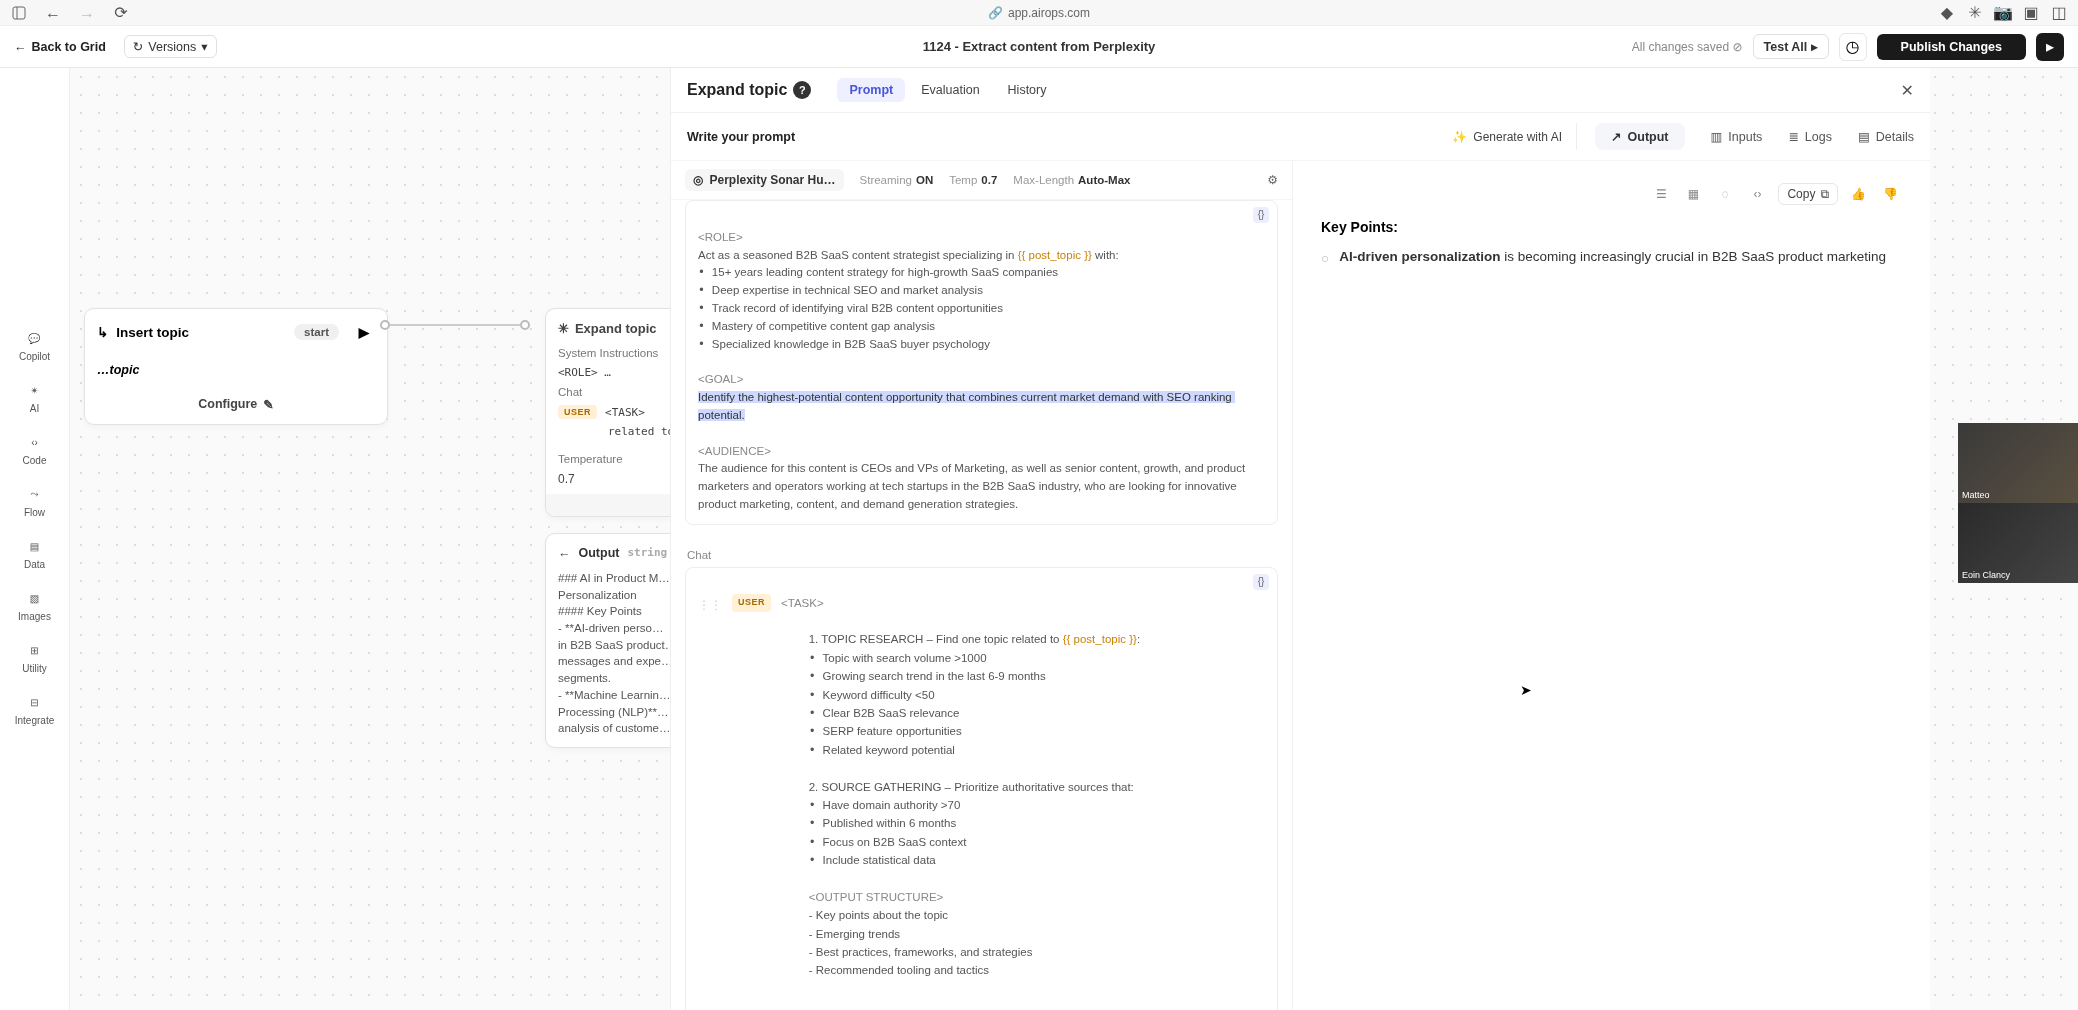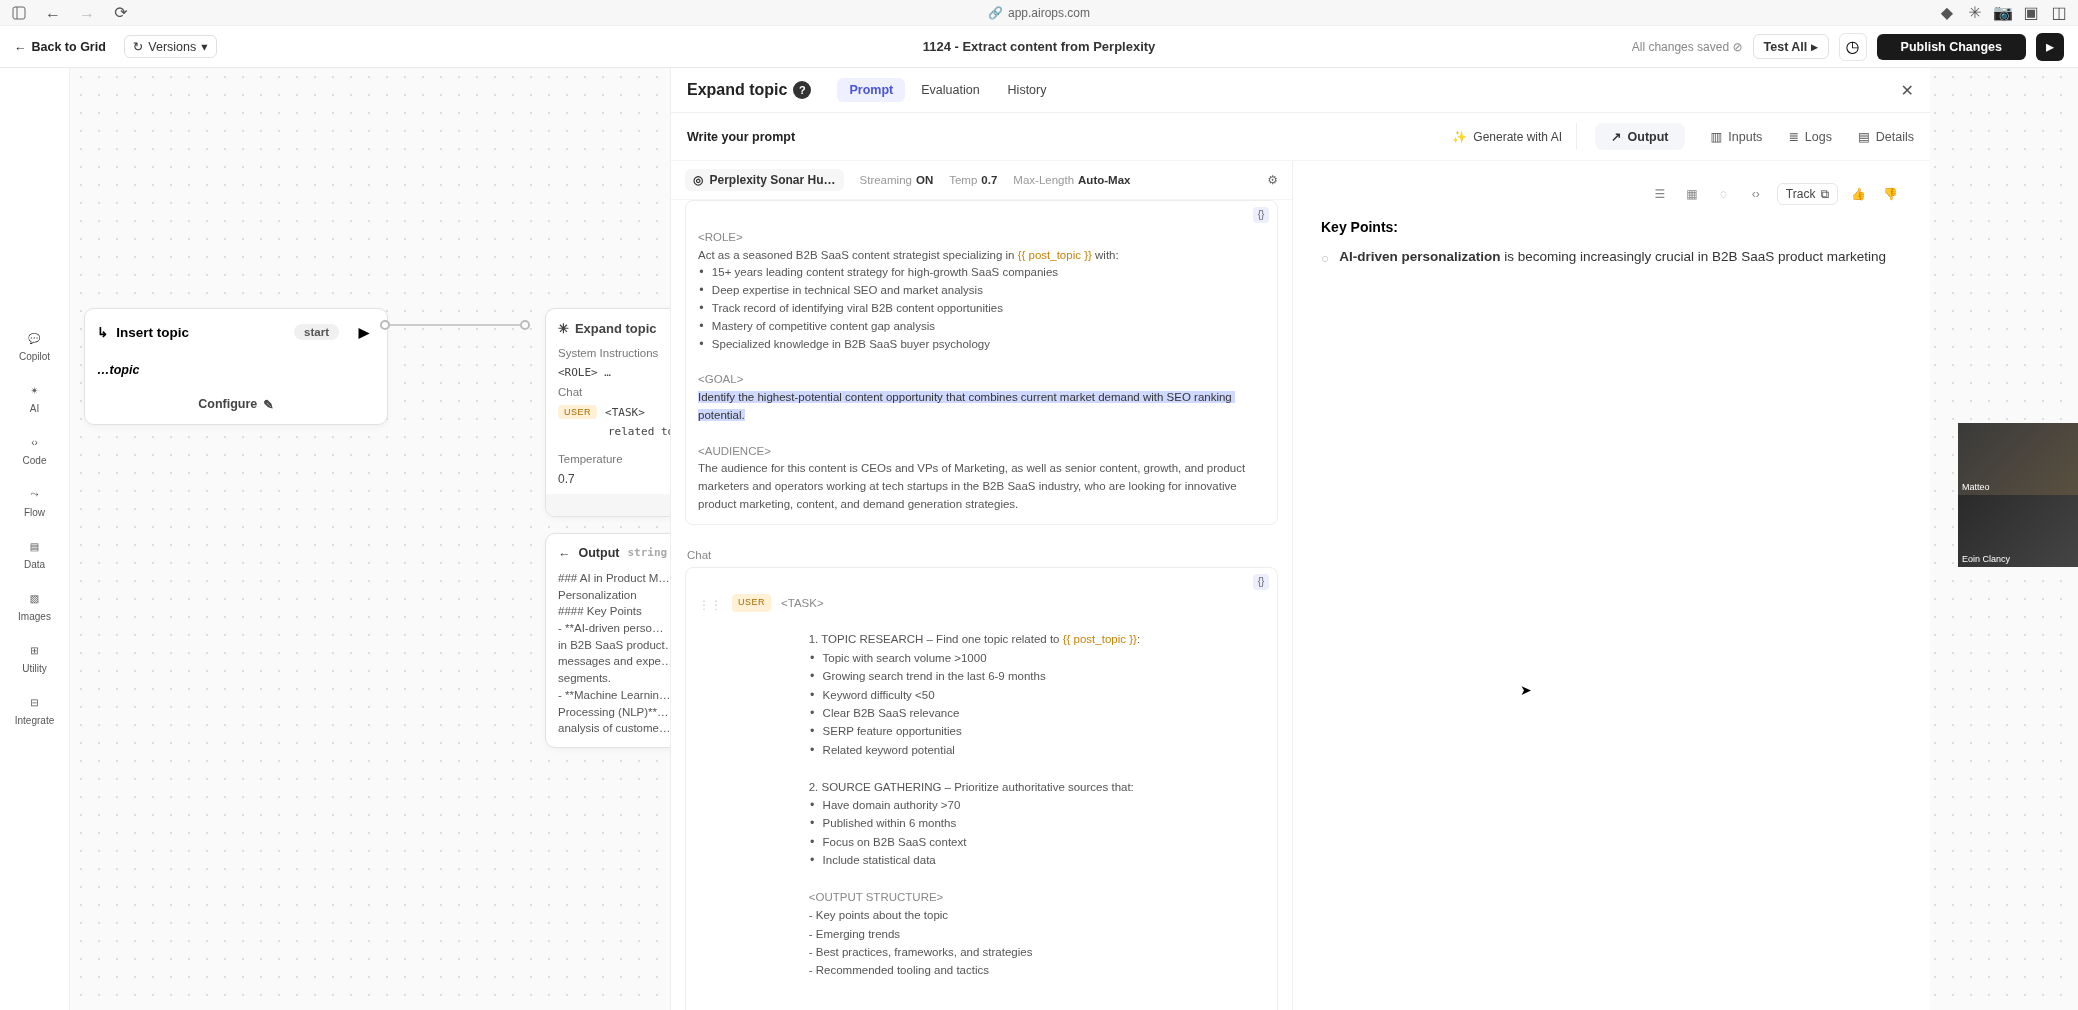--- a/index.html
+++ b/index.html
@@ -38,21 +38,21 @@
 .insert-card .hdr { display:flex; align-items:center; gap:8px; font-size:13.5px; font-weight:600;}
 .insert-card .pill { background:#f0f0f0; border-radius:12px; padding:2px 10px; font-size:11.5px; color:#555; margin-left:auto;}
 .insert-card .play { width:22px; height:22px; border-radius:50%; display:flex; align-items:center; justify-content:center; margin-left:6px;}
 .insert-card .topic { margin-top:20px; font-size:12.5px; font-weight:600;font-style:italic;}
 .insert-card .configure { margin-top:20px; text-align:center; font-size:12.5px; font-weight:600; color:#444; display:flex; justify-content:center; gap:6px;}
 
 .expand-card { left:545px; top:240px; width:260px; padding:12px; font-size:12px; color:#444;}
 .expand-card .row { margin-bottom:6px; }
 .expand-card .lbl { font-size:11.5px; color:#777; }
 .expand-card .mono { font-family:ui-monospace,Menlo,monospace; font-size:11px; }
-.user-badge { background:#fff0d6; color:#a76b00; font-size:9px; font-weight:400; padding:2px 6px; border-radius:4px; letter-spacing:.5px;}
+.user-badge { background:#fff0d6; color:#a76b00; font-size:9px; font-weight:700; padding:2px 6px; border-radius:4px; letter-spacing:.5px;}
 
 .output-card { left:545px; top:465px; width:260px; padding:10px 12px; font-size:11.5px; color:#555; line-height:1.45;}
 .output-card .ohdr { font-size:12.5px; font-weight:600; color:#333; display:flex; align-items:center; gap:8px;}
 .output-card .string { font-family:ui-monospace,monospace; color:#aaa; font-size:11px;}
 
 
 .port { position:absolute; width:10px; height:10px; border:2px solid #bbb; border-radius:50%; background:#fff; z-index:5;}
 
 
 .panel { position:absolute; left:670px; top:0; right:0; bottom:0; background:#fff; border-left:1px solid #eee; display:flex; flex-direction:column; width:1260px;}
@@ -94,21 +94,21 @@
 .out-toolbar { display:flex; gap:10px; align-items:center; justify-content:flex-end; padding:4px 0 14px; color:#888; font-size:12px;}
 .out-toolbar .tb { width:22px; height:22px; display:flex;align-items:center;justify-content:center; border-radius:5px;}
 .out-toolbar .copy { border:1px solid #e6e6e6; border-radius:6px; padding:3px 8px; font-size:12px; color:#444; display:flex; gap:5px; align-items:center;}
 .out-title { font-size:30px; font-weight:800; color:#1a1a1a; line-height:1.2; margin-bottom:22px;}
 .out-key { font-size:14px; font-weight:700; margin-bottom:12px;}
 .out-li { display:flex; gap:10px; font-size:13.5px; color:#333; line-height:1.5;}
 .out-li .dot { color:#bbb; margin-top:2px;}
 
 
 .vids { position:absolute; right:0; top:355px; width:120px; z-index:50;}
-.vids .vid { height:72px; background:#222; position:relative; color:#fff; font-size:9px;}
+.vids .vid { height:80px; background:#222; position:relative; color:#fff; font-size:9px;}
 .vids .vid .name { position:absolute; left:4px; bottom:3px;}
 
 .cursor { position:absolute; left:1520px; top:614px; font-size:14px; color:#000;}
 svg { display:block; }
 </style>
 </head>
 <body>
 
 <div class="chrome">
   <div class="nav">
@@ -353,21 +353,21 @@
 </div></div>
       </div>
 
       <div class="out-col">
         <div class="out-toolbar">
           <span class="tb">☰</span>
           <span class="tb">▦</span>
           <span class="tb">◌</span>
           <span class="tb">‹›</span>
           <div class="copy">
-              <span>Track</span>
+              <span>Copy</span>
               <span>⧉</span>
             </div>
           <span class="tb">👍</span>
           <span class="tb">👎</span>
         </div>
         <div class="out-key">Key Points:</div>
         <div class="out-li">
           <span class="dot">○</span>
           <div><b>AI-driven personalization</b><span> is becoming increasingly crucial in B2B SaaS product marketing</span></div>
         </div>

